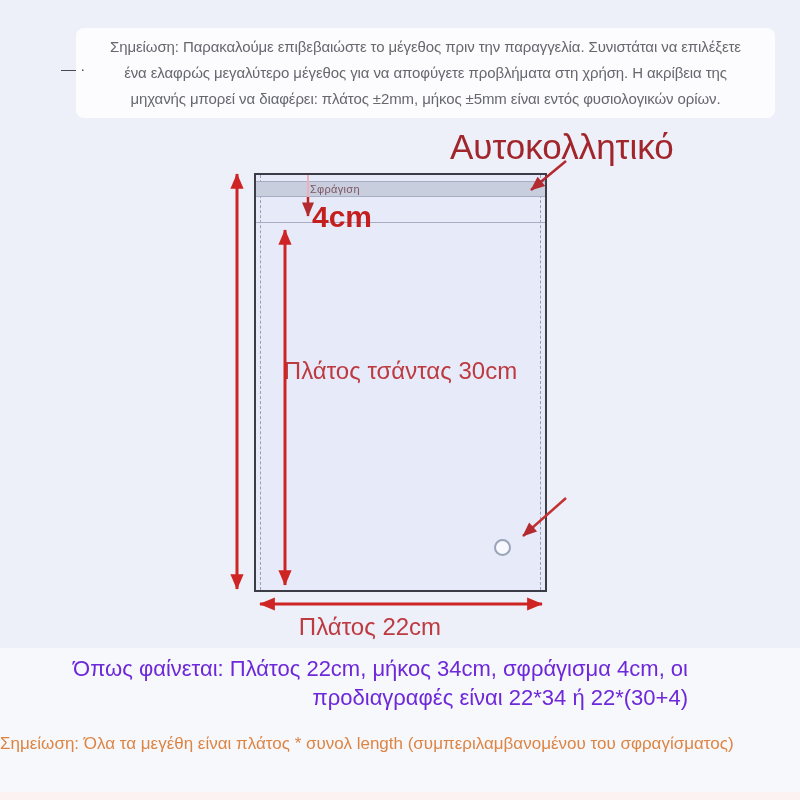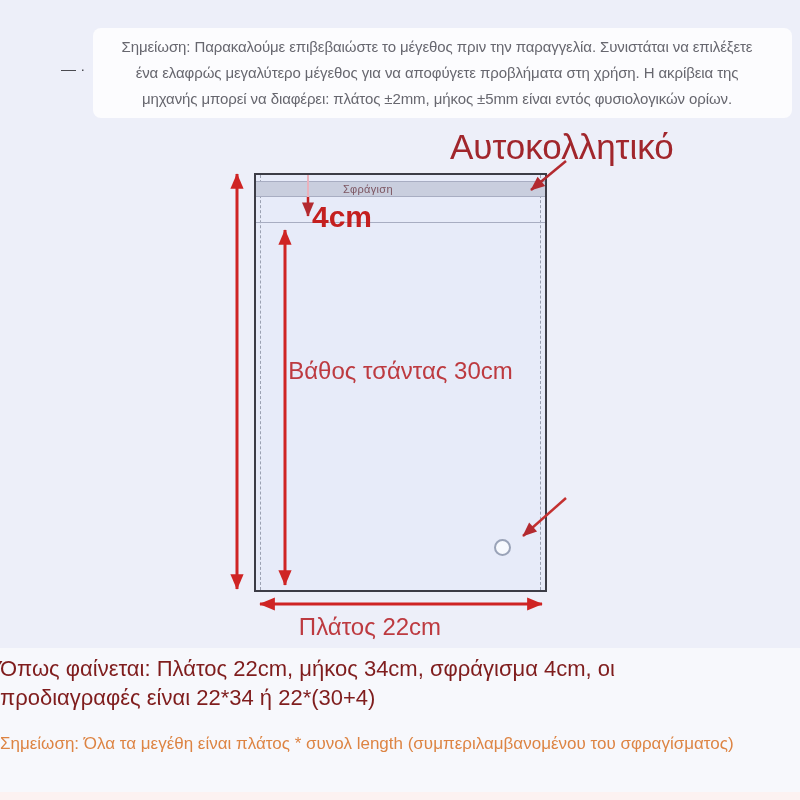--- a/index.html
+++ b/index.html
@@ -5,21 +5,21 @@
   html,body{margin:0;padding:0;}
   .canvas{
     position:relative;width:800px;height:800px;overflow:hidden;
     background:#edeff9;
     font-family:"Liberation Sans", sans-serif;
   }
   
   .note-box{
     position:absolute;left:76px;top:28px;width:699px;height:90px;
     background:#fcfcfe;border-radius:8px;
-    display:flex;align-items:center;justify-content:flex-start;margin-left:17px;
+    display:flex;align-items:center;justify-content:center;
   }
   .note-text{
     width:688px;text-align:center;white-space:pre-line;
     font-size:15px;line-height:26px;color:#67676f;letter-spacing:-0.1px;
   }
   .artifact-dash{
     position:absolute;left:61px;top:60px;font-size:15px;color:#4a4a50;
   }
   
   .adhesive-label{
@@ -35,21 +35,21 @@
     position:absolute;left:4px;top:0;bottom:0;width:0;
     border-left:1px dashed #9ba1b2;
   }
   .bag .dash-right{
     position:absolute;right:4px;top:0;bottom:0;width:0;
     border-right:1px dashed #9ba1b2;
   }
   .seal-band{
     position:absolute;left:0;right:0;top:6px;height:14px;
     background:#c9cede;border-top:1px solid #a8adc2;border-bottom:1px solid #a8adc2;
-    display:flex;align-items:center;padding-left:33px;
+    display:flex;align-items:center;
   }
   .seal-label{
     margin-left:54px;font-size:11px;color:#7d5662;letter-spacing:0.3px;
   }
   .fold-line{
     position:absolute;left:0;right:0;top:47px;height:1px;background:#a8adc2;
   }
   .flap-height-label{
     position:absolute;left:312px;top:192px;
     font-size:30px;font-weight:bold;color:#c41f1f;margin-top:8px;
@@ -73,22 +73,22 @@
   .width-label{
     position:absolute;left:270px;top:613px;width:200px;text-align:center;
     font-size:24px;color:#bd3a40;
   }
   
   .summary-band{
     position:absolute;left:0;top:648px;width:800px;height:144px;
     background:#f7f8fc;
   }
   .summary-text{
-    position:absolute;left:0;top:654px;width:688px;text-align:left;
-    white-space:pre-line;font-size:22px;line-height:29px;color:#7f1d1d;
+    position:absolute;left:0;top:654px;width:688px;text-align:right;
+    white-space:pre-line;font-size:22px;line-height:29px;color:#6d28d9;
   }
   .bottom-note{
     position:absolute;left:0;top:734px;width:800px;text-align:left;
     white-space:nowrap;font-size:17px;color:#dd8443;
   }
   .bottom-strip{
     position:absolute;left:0;top:792px;width:800px;height:8px;background:#fcf2f1;
   }
   .arrow-overlay{
     position:absolute;left:0;top:0;width:800px;height:800px;pointer-events:none;
@@ -111,21 +111,21 @@
   <div class="bag">
     <div class="dash-left"></div>
     <div class="dash-right"></div>
     <div class="seal-band">
       <span class="seal-label">Σφράγιση</span>
     </div>
     <div class="fold-line"></div>
   </div>
 
   <div class="flap-height-label">4cm</div>
-  <div class="depth-label">Βάθος τσάντας 30cm</div>
+  <div class="depth-label">Πλάτος τσάντας 30cm</div>
   <div class="vent-hole"></div>
   <div class="width-label">Πλάτος 22cm</div>
 
   <svg class="arrow-overlay" width="800" height="800" viewBox="0 0 800 800">
     <defs>
       <marker id="ah-red" viewBox="0 0 10 10" refX="9" refY="5" markerWidth="6.5" markerHeight="5.5" orient="auto-start-reverse">
         <path d="M0,1 L9.5,5 L0,9 z" fill="#cf2424"></path>
       </marker>
       <marker id="ah-dark" viewBox="0 0 10 10" refX="9" refY="5" markerWidth="7" markerHeight="6" orient="auto-start-reverse">
         <path d="M0,1 L9.5,5 L0,9 z" fill="#b32a30"></path>

